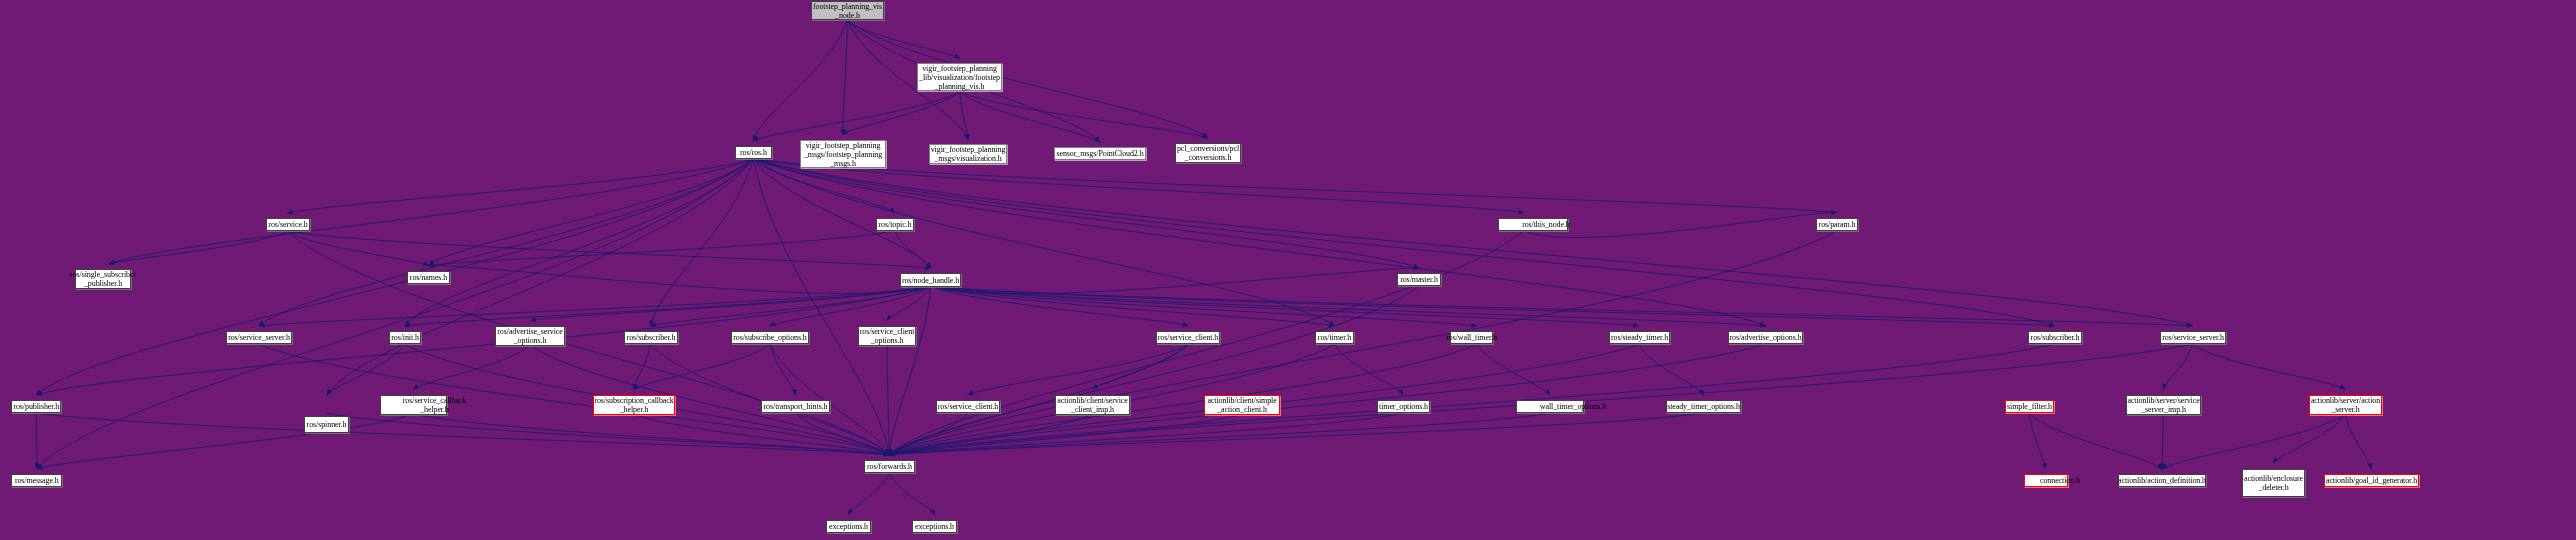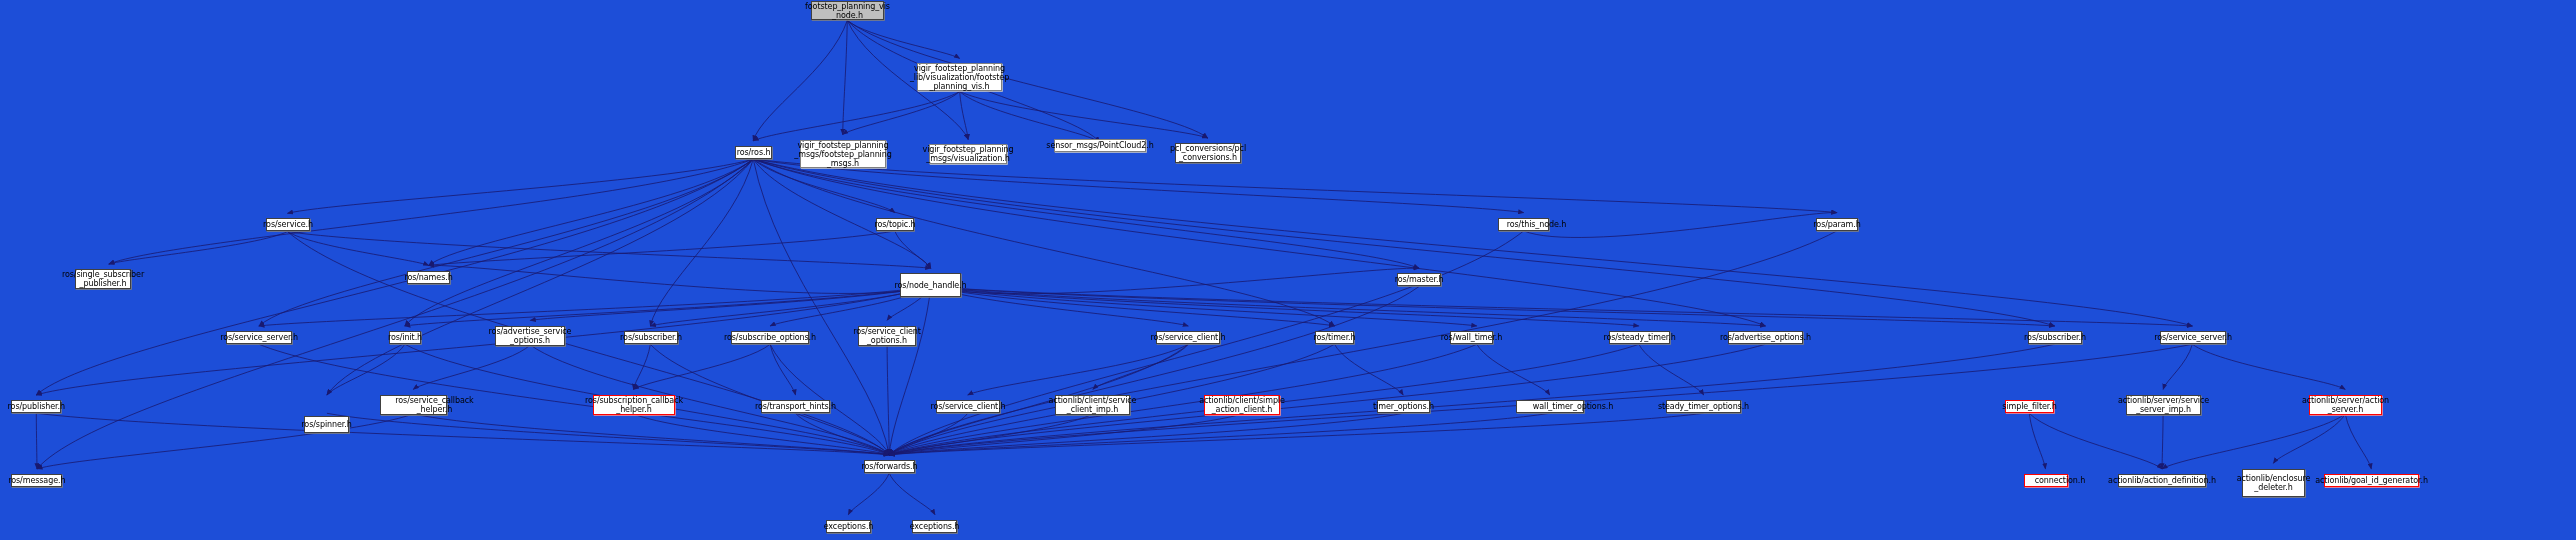--- a/index.html
+++ b/index.html
@@ -2,22 +2,23 @@
 <html style="font-size:11.3px"><head>
 <meta charset="utf-8">
 <title>Include dependency graph</title>
 <style>
   html,body{margin:0;padding:0;background:#ffffff;}
   body{font-family:"DejaVu Sans","Liberation Sans",sans-serif;}
   #graph{
     position:relative;
     width:2576px;
     height:540px;
-    background:#1d4ed8;
+    background:#701a75;
     overflow:hidden;
+    font-family:Liberation Serif, serif;
   }
   #edges{
     position:absolute;
     left:0;top:0;
     width:2576px;height:540px;
     pointer-events:none;
   }
   .node{
     position:absolute;
     box-sizing:border-box;
@@ -170,31 +171,31 @@
 _node.h</div>
       <div class="node plain" style="left: 917px; top: 63px; width: 85px; height: 28px;">vigir_footstep_planning
 _lib/visualization/footstep
 _planning_vis.h</div>
       <div class="node" style="left: 735px; top: 146px; width: 37px; height: 13.4px;">ros/ros.h</div>
       <div class="node plain" style="left: 800px; top: 140px; width: 86px; height: 28px;">vigir_footstep_planning
 _msgs/footstep_planning
 _msgs.h</div>
       <div class="node plain" style="left: 929px; top: 144px; width: 78px; height: 20px;">vigir_footstep_planning
 _msgs/visualization.h</div>
-      <div class="node plain" style="left: 1054px; top: 139px; width: 92px; height: 13.4px;">sensor_msgs/PointCloud2.h</div>
+      <div class="node plain" style="left: 1054px; top: 147px; width: 92px; height: 13.4px;">sensor_msgs/PointCloud2.h</div>
       <div class="node" style="left: 1175px; top: 143px; width: 66px; height: 20px;">pcl_conversions/pcl
 _conversions.h</div>
       <div class="node" style="left: 266px; top: 218px; width: 44px; height: 13.4px;">ros/service.h</div>
       <div class="node" style="left: 75px; top: 269px; width: 56px; height: 20px;">ros/single_subscriber
 _publisher.h</div>
       <div class="node" style="left: 407px; top: 271px; width: 43px; height: 13.4px;">ros/names.h</div>
       <div class="node" style="left: 876px; top: 218px; width: 38px; height: 13.4px;">ros/topic.h</div>
-      <div class="node" style="left: 900px; top: 273px; width: 61px; height: 24px;">ros/node_handle.h</div>
+      <div class="node" style="left: 900px; top: 273px; width: 61px; height: 14px;">ros/node_handle.h</div>
       <div class="node" style="left: 1397px; top: 273px; width: 44px; height: 13.4px;">ros/master.h</div>
-      <div class="node" style="left: 1498px; top: 218px; width: 51px; height: 13.4px; padding-left: 28px;">ros/this_node.h</div>
+      <div class="node" style="left: 1498px; top: 218px; width: 70px; height: 13.4px; padding-left: 28px;">ros/this_node.h</div>
       <div class="node" style="left: 1816px; top: 218px; width: 42px; height: 13.4px;">ros/param.h</div>
       <div class="node" style="left: 226px; top: 331px; width: 66px; height: 13.4px;">ros/service_server.h</div>
       <div class="node" style="left: 389px; top: 331px; width: 32px; height: 13.4px;">ros/init.h</div>
       <div class="node" style="left: 495px; top: 326px; width: 70px; height: 20px;">ros/advertise_service
 _options.h</div>
       <div class="node" style="left: 624px; top: 331px; width: 54px; height: 13.4px;">ros/subscriber.h</div>
       <div class="node" style="left: 731px; top: 331px; width: 78px; height: 13.4px;">ros/subscribe_options.h</div>
       <div class="node" style="left: 858px; top: 326px; width: 58px; height: 20px;">ros/service_client
 _options.h</div>
       <div class="node" style="left: 1156px; top: 331px; width: 64px; height: 13.4px;">ros/service_client.h</div>

